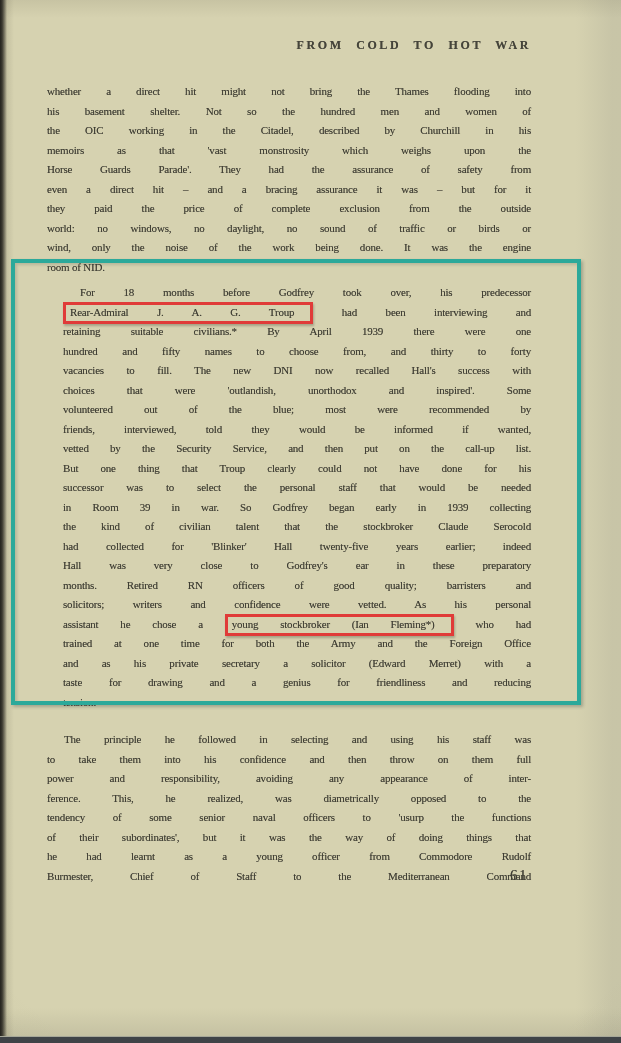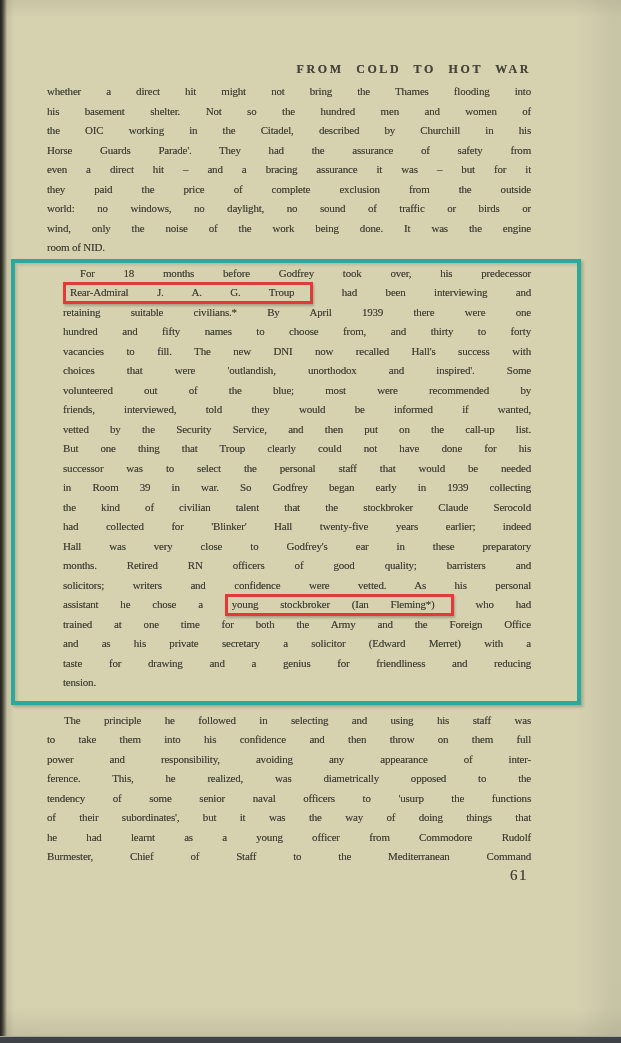--- a/index.html
+++ b/index.html
@@ -20,21 +20,20 @@
   .bottom-bar {
     position:absolute; left:0; bottom:0; width:100%; height:6px;
     background:var(--bar,#3f4347);
     border-top:1px solid #a7a899;
   }
   .running-header {
     position:absolute; left:47px; top:38px; width:484px;
     text-align:right; font-size:12px; font-weight:bold;
     letter-spacing:2.6px; word-spacing:7px; color:#45443a;
     text-shadow:0 0 0.5px rgba(60,58,48,0.6);
-    margin-top:24px;
   }
   .page-text {
     position:absolute; left:47px; top:82px; width:484px;
     font-size:11px; line-height:19.5px; letter-spacing:-0.2px;
     color:var(--ink,#3e3d33);
     text-shadow:0 0 0.5px rgba(62,61,51,0.55);
   }
   .para { margin:0; }
   .para:nth-child(2) { margin-top:6px;margin-left:16px; }
   .para:nth-child(3) { margin-top:18px; }
@@ -66,20 +65,21 @@
 <div class="page">
   <div class="left-edge"></div>
 
   <div class="running-header">FROM COLD TO HOT WAR</div>
 
   <div class="page-text">
       <div class="para">
         <div class="line"><span>whether a direct hit might not bring the Thames flooding into</span></div>
         <div class="line"><span>his basement shelter. Not so the hundred men and women of</span></div>
         <div class="line"><span>the OIC working in the Citadel, described by Churchill in his</span></div>
+        <div class="line"><span>memoirs as that 'vast monstrosity which weighs upon the</span></div>
         <div class="line"><span>Horse Guards Parade'. They had the assurance of safety from</span></div>
         <div class="line"><span>even a direct hit – and a bracing assurance it was – but for it</span></div>
         <div class="line"><span>they paid the price of complete exclusion from the outside</span></div>
         <div class="line"><span>world: no windows, no daylight, no sound of traffic or birds or</span></div>
         <div class="line"><span>wind, only the noise of the work being done. It was the engine</span></div>
         <div class="line line-left"><span>room of NID.</span></div>
       </div>
       <div class="para">
         <div class="line indent"><span>For 18 months before Godfrey took over, his predecessor</span></div>
         <div class="line"><span class="mark-red">Rear-Admiral J. A. G. Troup</span><span> had been interviewing and</span></div>

